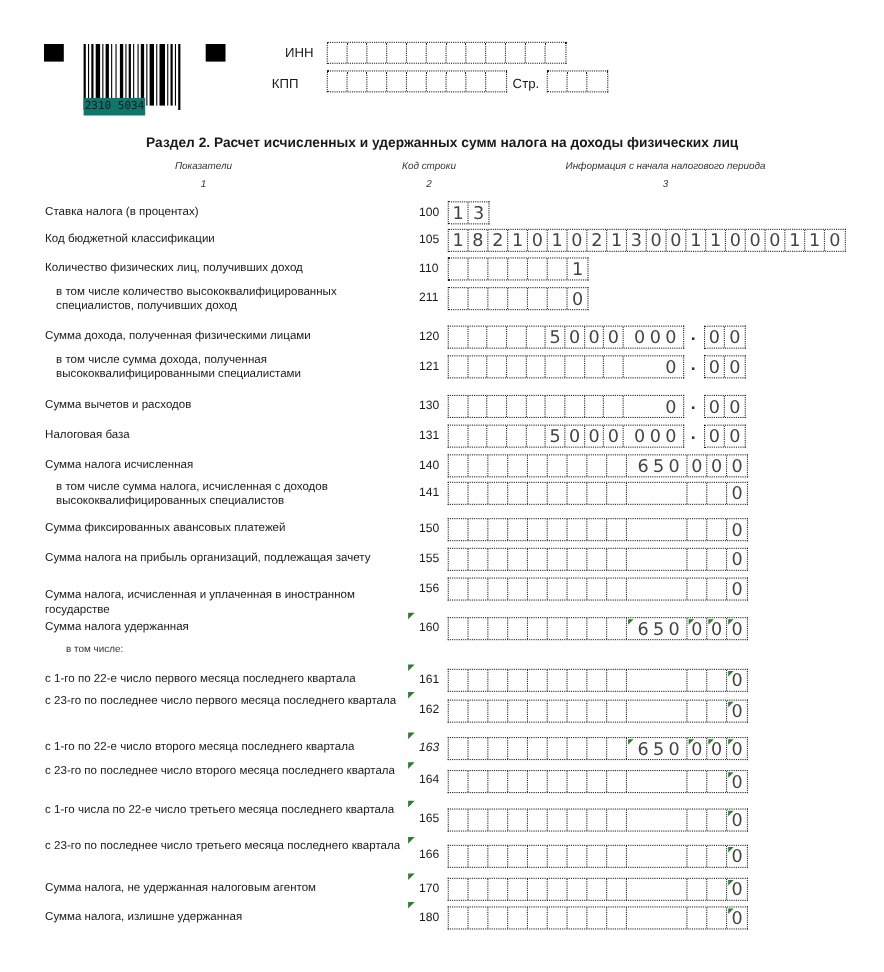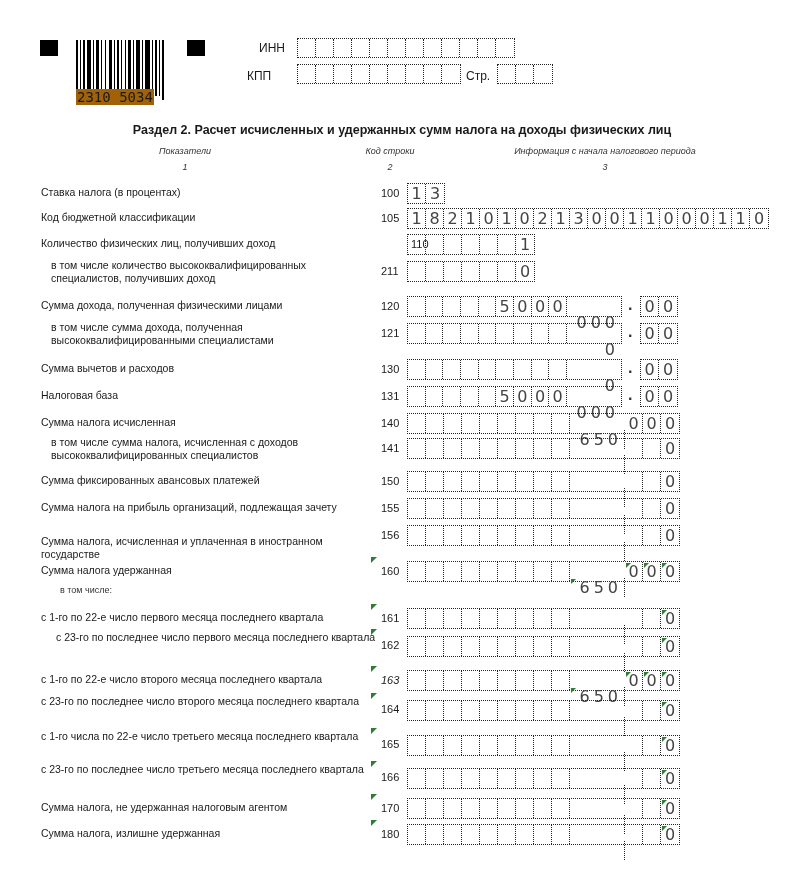--- a/index.html
+++ b/index.html
@@ -1,42 +1,42 @@
 <!DOCTYPE html>
 <html><head>
 <meta charset="utf-8">
 <style>
   * { box-sizing: border-box; margin: 0; padding: 0; }
   html, body { width: 804px; height: 884px; background: #ffffff; overflow: hidden; }
   body { position: relative; font-family: "Liberation Sans", sans-serif; color: #1a1a1a; }
 
   .sq { position: absolute; width: 18px; height: 16px; background: #000; }
   .barcode { position: absolute; left: 74px; top: 40px; width: 96px; height: 70px; }
-  .barcode-num { position: absolute; left: 76px; top: 89px; font-family: "DejaVu Sans Mono", monospace; font-size: 14px; letter-spacing: 0px; background:#a16207; padding: 0 1px; line-height: 16px; }
+  .barcode-num { position: absolute; left: 76px; top: 89px; font-family: "DejaVu Sans Mono", monospace; font-size: 10px; letter-spacing: 0px; background:#0f766e; padding: 0 1px; line-height: 16px; }
 
   .hdr-label { position: absolute; font-size: 12px; }
   .cellrow { position: absolute; display: flex; height: 20px; border: 1px dotted #222; }
   .cellrow .c { width: 18px; height: 100%; border-right: 1px dotted #222; display: flex; align-items: center; justify-content: center; font-family: "DejaVu Sans", sans-serif; font-size: 16px; color: #333; position: relative; }
   .cellrow .c:last-child { border-right: none; }
 
   .title { position: absolute; left: 0; width: 804px; top: 123px; text-align: center; font-weight: bold; font-size: 12.5px; }
   .colhead { position: absolute; font-style: italic; font-size: 9px; color: #333; text-align: center; }
   .colnum { position: absolute; font-style: italic; font-size: 9px; color: #333; text-align: center; }
 
   .row { position: absolute; left: 0; width: 804px; }
   .row .lbl { position: absolute; left: 41px; width: 330px; font-size: 10.5px; line-height: 13px; }
   .row .lbl.ind { left: 51px; width: 300px; }
   .row .code { position: absolute; left: 381px; width: 22px; font-size: 11px; text-align: left; }
   .mark { position: absolute; width: 0; height: 0; border-top: 6px solid #2e7d32; border-right: 6px solid transparent; }
   .cellmark { position: absolute; left: 1px; top: 1px; width: 0; height: 0; border-top: 5px solid #2e7d32; border-right: 5px solid transparent; }
 
   .box { position: absolute; display: flex; height: 21px; border: 1px dotted #222; }
   .box .c { width: 18px; height: 100%; border-right: 1px dotted #222; display: flex; align-items: center; justify-content: center; font-family: "DejaVu Sans", sans-serif; font-size: 16px; color: #444; position: relative; }
   .box .c:last-child { border-right: none; }
-  .box .c.wide { width: 55px; justify-content: flex-end; padding-right: 2px; letter-spacing: 4px; margin-top: 16px; }
+  .box .c.wide { width: 55px; justify-content: flex-end; padding-right: 2px; letter-spacing: 4px; }
   .dot { position: absolute; font-size: 16px; font-weight: bold; color: #333; }
   .note { position: absolute; left: 60px; font-size: 9px; color: #333; }
 </style>
 </head>
 <body>
 
 <div class="sq" style="left:40px;top:40px;"></div>
 <div class="sq" style="left:187px;top:40px;"></div>
 <svg class="barcode" viewBox="0 0 96 70">
   <g fill="#000">
@@ -182,21 +182,21 @@
         <div class="c">
           <span>1</span>
         </div>
         <div class="c">
           <span>0</span>
         </div>
       </div>
     </div>
     <div class="row" style="top: 234px;">
       <div class="lbl" style="top: 3px;">Количество физических лиц, получивших доход</div>
-      <div class="code" style="top: 4px; margin-left: 30px;">110</div>
+      <div class="code" style="top: 4px;">110</div>
       <div class="box" style="left: 407px; top: 0px;">
         <div class="c"></div>
         <div class="c"></div>
         <div class="c"></div>
         <div class="c"></div>
         <div class="c"></div>
         <div class="c"></div>
         <div class="c">
           <span>1</span>
         </div>
@@ -501,21 +501,21 @@
         <div class="c wide"></div>
         <div class="c"></div>
         <div class="c"></div>
         <div class="c">
           <span class="cellmark" style="border-top-color: rgb(46, 125, 50);"></span>
           <span>0</span>
         </div>
       </div>
     </div>
     <div class="row" style="top: 633px;">
-      <div class="lbl" style="top: -2px; margin-left: 15px;">с 23-го по последнее число первого месяца последнего квартала</div>
+      <div class="lbl" style="top: -2px;">с 23-го по последнее число первого месяца последнего квартала</div>
       <div class="mark" style="left: 371px; top: -4px; border-top-color: rgb(46, 125, 50);"></div>
       <div class="code" style="top: 6px;">162</div>
       <div class="box" style="left: 407px; top: 3px;">
         <div class="c"></div>
         <div class="c"></div>
         <div class="c"></div>
         <div class="c"></div>
         <div class="c"></div>
         <div class="c"></div>
         <div class="c"></div>

